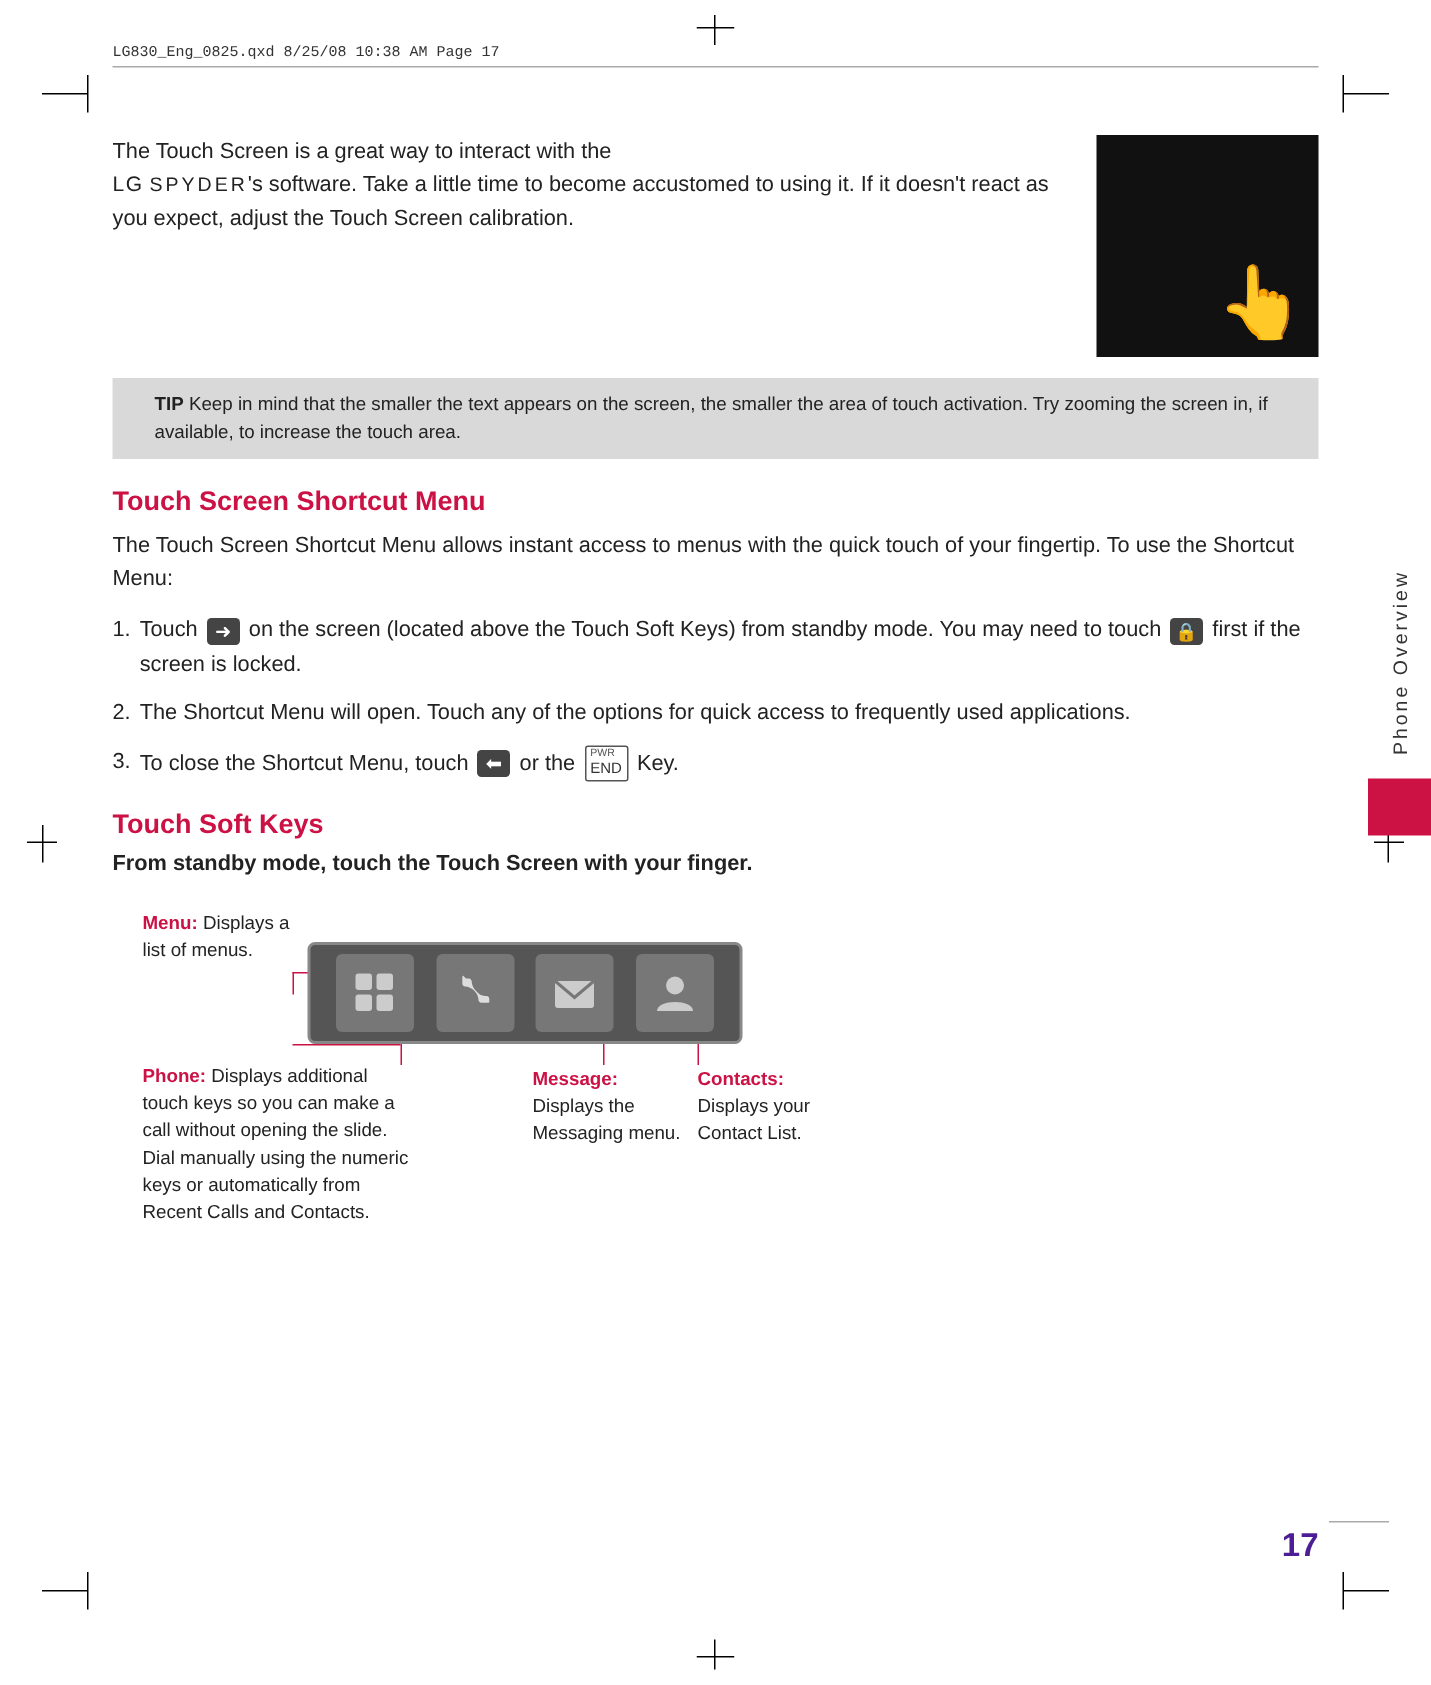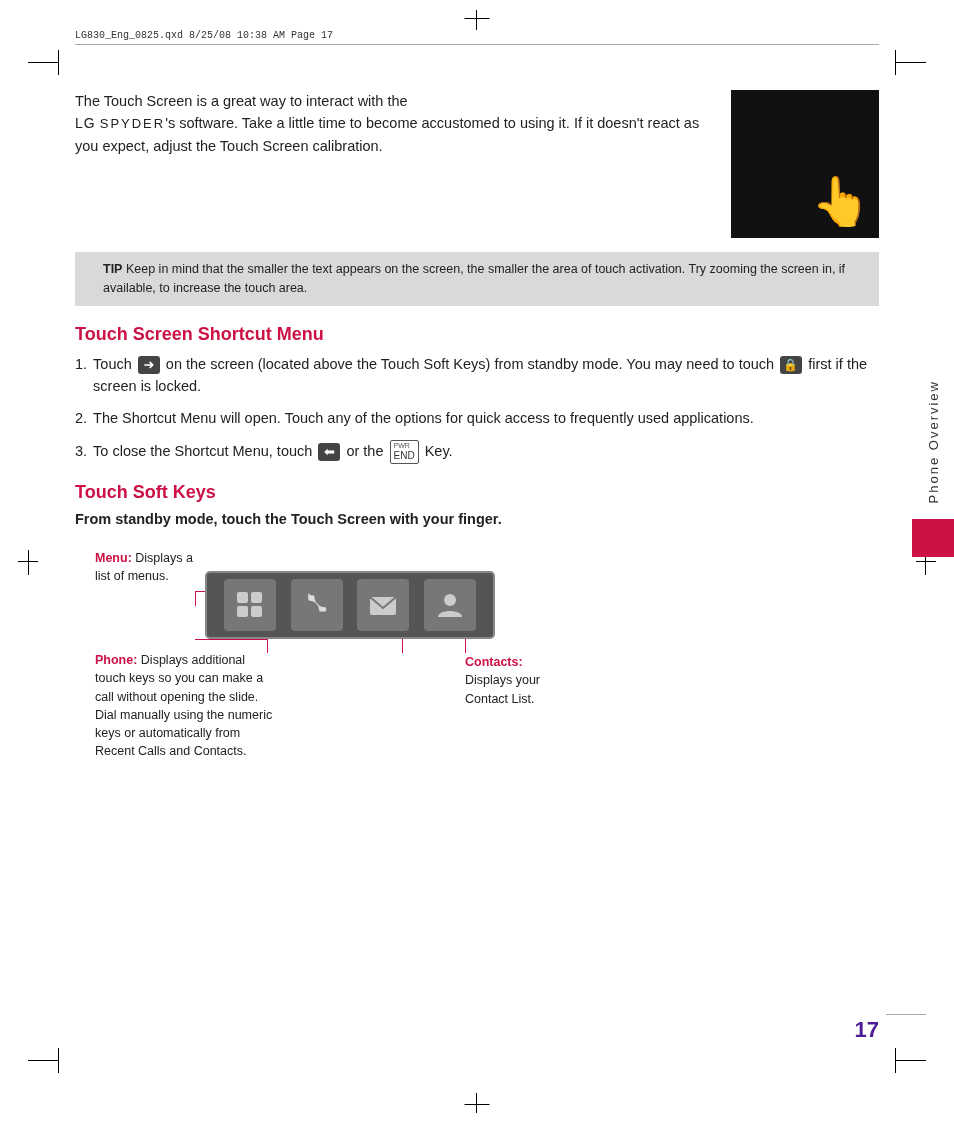--- a/index.html
+++ b/index.html
@@ -396,20 +396,21 @@
     </div>
   </div>
 
   <div class="tip-box">
     <span class="tip-label">TIP</span>
     <span>Keep in mind that the smaller the text appears on the screen, the smaller the area of touch activation. Try zooming the screen in, if available, to increase the touch area.</span>
   </div>
 
   <div class="section-heading">Touch Screen Shortcut Menu</div>
 
+  <div class="body-text">The Touch Screen Shortcut Menu allows instant access to menus with the quick touch of your fingertip. To use the Shortcut Menu:</div>
 
   <div class="numbered-list">
 
     <div class="list-item">
       <span class="list-num">1.</span>
       <span class="list-content">
         Touch <span class="inline-icon-arrow">➜</span> on the screen (located above the Touch Soft Keys) from standby mode. You may need to touch <span class="inline-icon-lock">🔒</span> first if the screen is locked.
       </span>
     </div>
 
@@ -475,20 +476,24 @@
       <div class="connector conn-phone-v"></div>
       <div class="connector conn-phone-h"></div>
       <div class="connector conn-msg-v"></div>
       <div class="connector conn-contacts-v"></div>
 
       <div class="label-phone">
         <span class="label-name">Phone:</span>
         <span>Displays additional touch keys so you can make a call without opening the slide. Dial manually using the numeric keys or automatically from Recent Calls and Contacts.</span>
       </div>
 
+      <div class="label-message">
+        <span class="label-name">Message:</span><br>
+        <span>Displays the Messaging menu.</span>
+      </div>
 
       <div class="label-contacts">
         <span class="label-name">Contacts:</span><br>
         <span>Displays your Contact List.</span>
       </div>
 
     </div>
   </div>
 
 </div>

